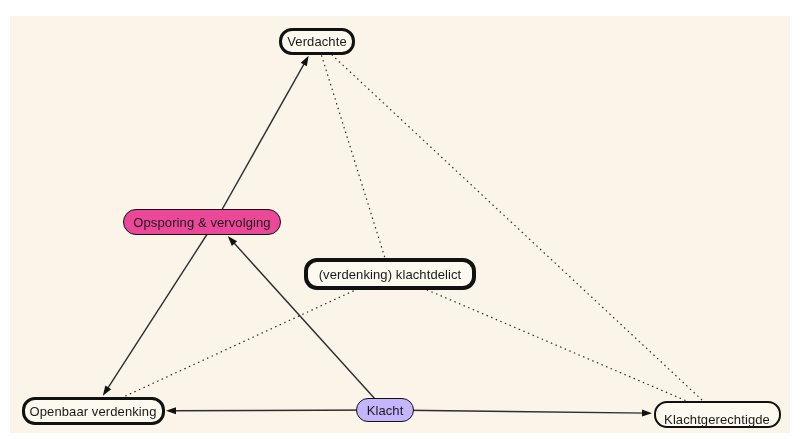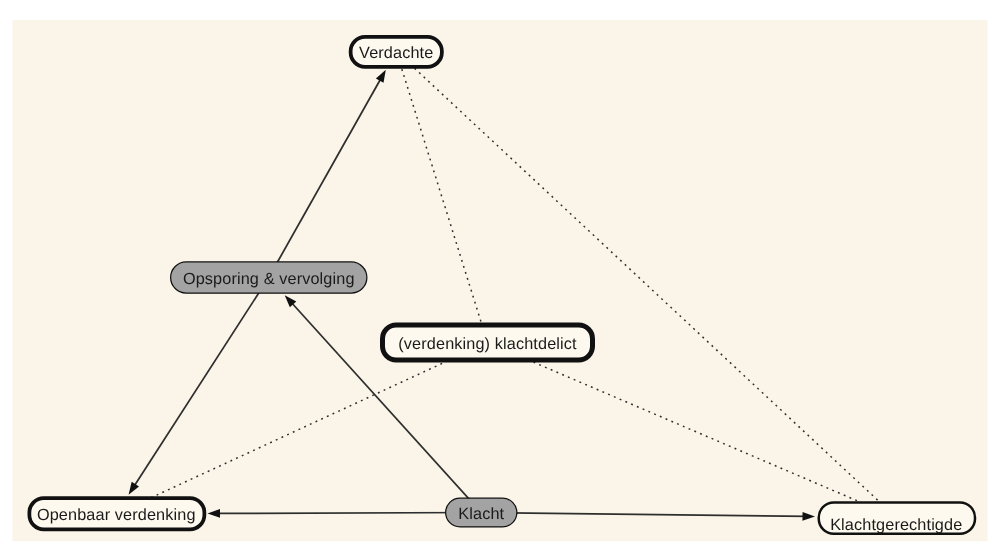--- a/index.html
+++ b/index.html
@@ -66,29 +66,29 @@
       <polygon points="652.0001088573607,402.216868781414 641.9586689586471,405.59614159675795 642.0430001875505,398.5966495977746" fill="#111111"></polygon>
       <line x1="317" y1="30" x2="390" y2="263" stroke="#2e2e2e" stroke-width="1.2" stroke-dasharray="1.5 3.5"></line>
       <line x1="317" y1="30" x2="717" y2="403" stroke="#2e2e2e" stroke-width="1.2" stroke-dasharray="1.5 3.5"></line>
       <line x1="390" y1="263" x2="93" y2="400" stroke="#2e2e2e" stroke-width="1.2" stroke-dasharray="1.5 3.5"></line>
       <line x1="390" y1="263" x2="717" y2="403" stroke="#2e2e2e" stroke-width="1.2" stroke-dasharray="1.5 3.5"></line>
     </svg>
   <div>
       <div class="node" style="left: 279px; top: 16.5px; width: 76px; height: 27px; border-width: 3px; background: rgb(253, 249, 239); border-color: rgb(17, 17, 17);">
         <span>Verdachte</span>
       </div>
-      <div class="node" style="left: 136px; top: 198px; width: 158px; height: 26px; border-width: 1.5px; background: #a3a3a3; border-color: rgb(17, 17, 17);">
+      <div class="node" style="left: 123px; top: 198px; width: 158px; height: 26px; border-width: 1.5px; background: #ec4899; border-color: rgb(17, 17, 17);">
         <span>Opsporing &amp; vervolging</span>
       </div>
       <div class="node" style="left: 304px; top: 247px; width: 172px; height: 32px; border-width: 4px; background: rgb(253, 249, 239); border-color: rgb(17, 17, 17); text-align: center;">
         <span>(verdenking) klachtdelict</span>
       </div>
       <div class="node" style="left: 21.5px; top: 386px; width: 143px; height: 28px; border-width: 3px; background: rgb(253, 249, 239); border-color: rgb(17, 17, 17);">
         <span>Openbaar verdenking</span>
       </div>
-      <div class="node" style="left: 356px; top: 387px; width: 58px; height: 24px; border-width: 1.5px; background: #a3a3a3; border-color: rgb(17, 17, 17);">
+      <div class="node" style="left: 356px; top: 387px; width: 58px; height: 24px; border-width: 1.5px; background: #c4b5fd; border-color: rgb(17, 17, 17);">
         <span>Klacht</span>
       </div>
       <div class="node" style="left: 653.5px; top: 389.5px; width: 127px; height: 27px; border-width: 2.5px; background: rgb(253, 249, 239); border-color: rgb(17, 17, 17); align-items: flex-end;">
         <span>Klachtgerechtigde</span>
       </div>
     </div>
 </div>
 
 </body></html>

